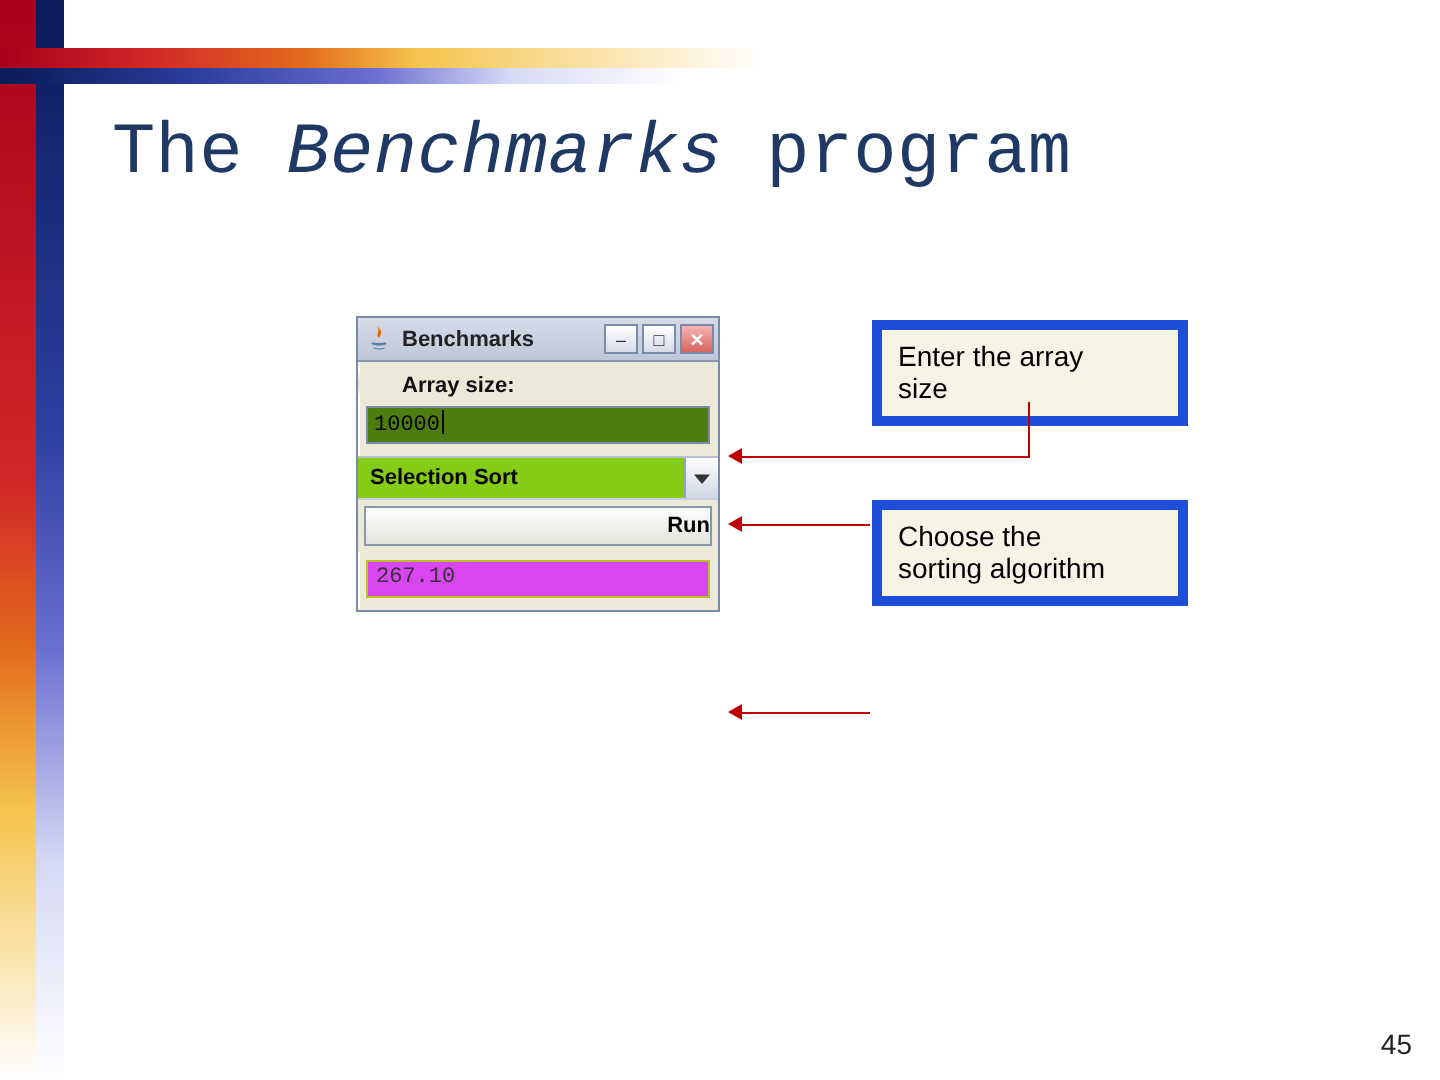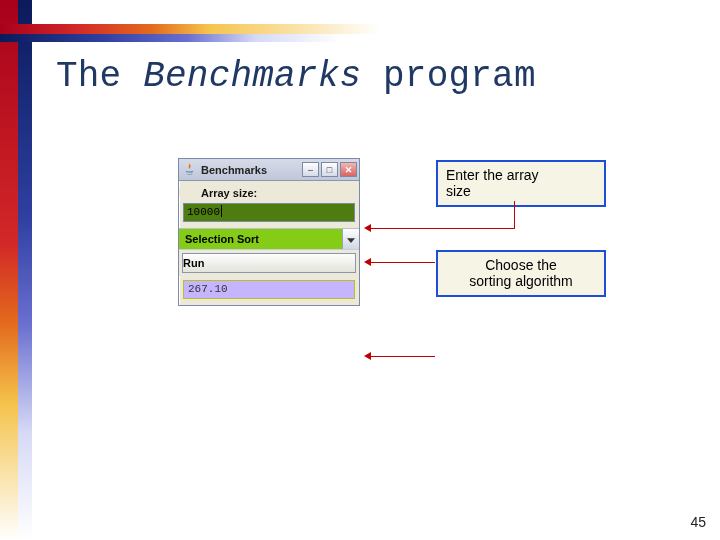--- a/index.html
+++ b/index.html
@@ -26,25 +26,25 @@
 
   .panel-row { border-top: none; }
   .label { font-size: 11px; font-weight: bold; color: #111; padding: 6px 6px 4px 22px; background: #ece9d8; border-radius: 10px; }
   .textfield { margin: 0 4px 6px 4px; height: 19px; background: #4d7c0f; border: 1px solid #7a8aa8; padding: 1px 3px; font-size: 11px; font-family: "Courier New", monospace; color: #000; }
   .textfield.caret::after { content:''; display:inline-block; width:1px; height:12px; background:#000; margin-left:1px; vertical-align:-2px; }
   .combo { display:flex; margin: 0 0 0 0; border-top:1px solid #b8c0d0; }
   .combo .combo-val { flex:1; padding:4px 6px; font-size:11px; font-weight:bold; background:#84cc16; }
   .combo .combo-btn { width:17px; border-left:1px solid #98a4bc; background: linear-gradient(180deg,#fefefe,#d0d6e4); display:flex; align-items:center; justify-content:center; }
   .combo .combo-btn svg { width:8px; height:6px; }
   .runbtn-wrap { background:#ece9d8; padding:3px 3px; border-top:1px solid #c8cedc; }
-  .runbtn { text-align:left; font-size:11px; font-weight:bold; padding:3px 0; background: linear-gradient(180deg,#fdfdfd,#e4e4dc); border:1px solid #8a96ae; }
-  .result { margin:4px 4px 6px 4px; height:19px; background:#c4b5fd; border:1px solid #b8bf2a; padding:2px 4px; font-size:11px; font-family:"Courier New", monospace; color:#333; }
+  .runbtn { text-align:right; font-size:11px; font-weight:bold; padding:3px 0; background: linear-gradient(180deg,#fdfdfd,#e4e4dc); border:1px solid #8a96ae; }
+  .result { margin:4px 4px 6px 4px; height:19px; background:#d946ef; border:1px solid #b8bf2a; padding:2px 4px; font-size:11px; font-family:"Courier New", monospace; color:#333; }
 
   
-  .callout { position:absolute; background:#f6f4e4; border:2px solid #1d4ed8; padding:5px 8px 6px 8px; font-size:14px; line-height:1.15; color:#000; width:170px; }
+  .callout { position:absolute; background:#f6f4e4; border:5px solid #1d4ed8; padding:5px 8px 6px 8px; font-size:14px; line-height:1.15; color:#000; width:158px; }
   .arrow { position:absolute; height:1px; background:#c00000; }
   .arrowhead { position:absolute; width:0; height:0; border-top:4px solid transparent; border-bottom:4px solid transparent; border-right:7px solid #c00000; }
 
   .pagenum { position:absolute; right:14px; bottom:10px; font-size:14px; color:#222; }
 </style>
 </head>
 <body>
 
 <div class="slide">
   <div class="stripe v1"></div>
@@ -101,21 +101,21 @@
   </div>
 
   <div class="callout" style="left:436px; top:160px;">
     <span>Enter the array</span><br>
     <span>size</span>
   </div>
   <div class="arrow" style="left:371px; top:228px; width:144px;"></div>
   <div style="position:absolute; left:514px; top:201px; width:1px; height:28px; background:#c00000;"></div>
   <div class="arrowhead" style="left:364px; top:224px;"></div>
 
-  <div class="callout" style="left:436px; top:250px;text-align:center;">
+  <div class="callout" style="left:436px; top:250px;">
     <span>Choose the</span><br>
     <span>sorting algorithm</span>
   </div>
   <div class="arrow" style="left:371px; top:262px; width:64px;"></div>
   <div class="arrowhead" style="left:364px; top:258px;"></div>
 
   <div class="arrow" style="left:371px; top:356px; width:64px;"></div>
   <div class="arrowhead" style="left:364px; top:352px;"></div>
 
   <div class="pagenum">45</div>

